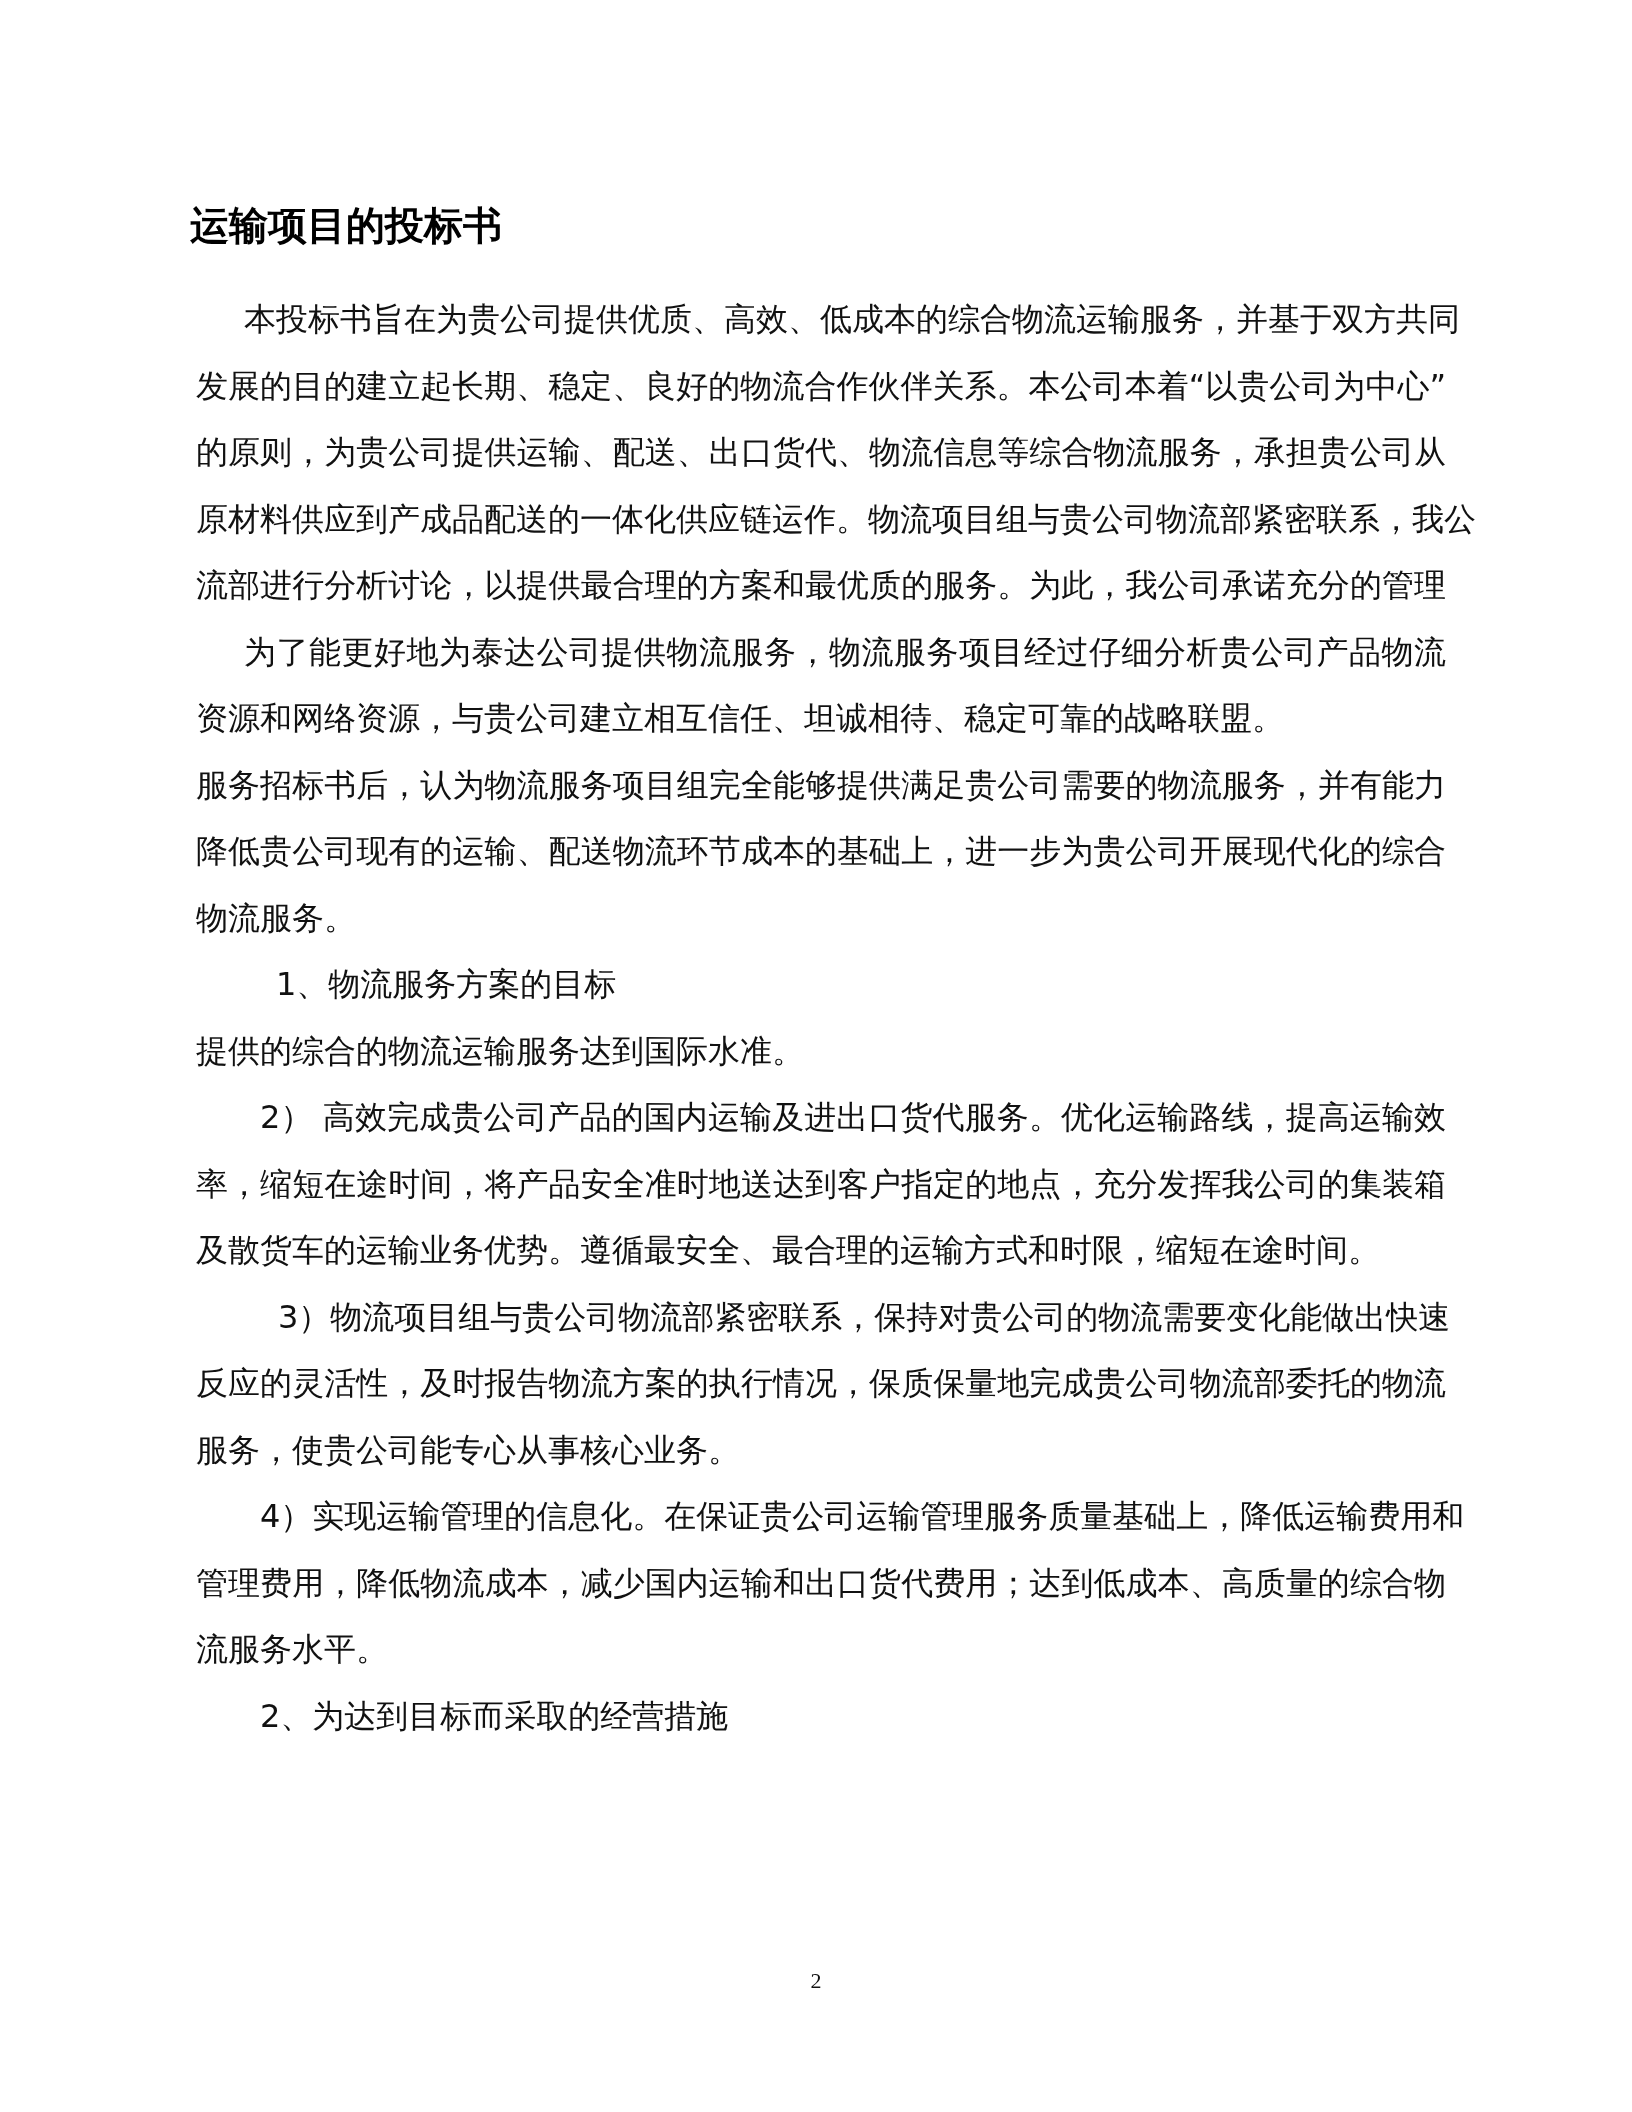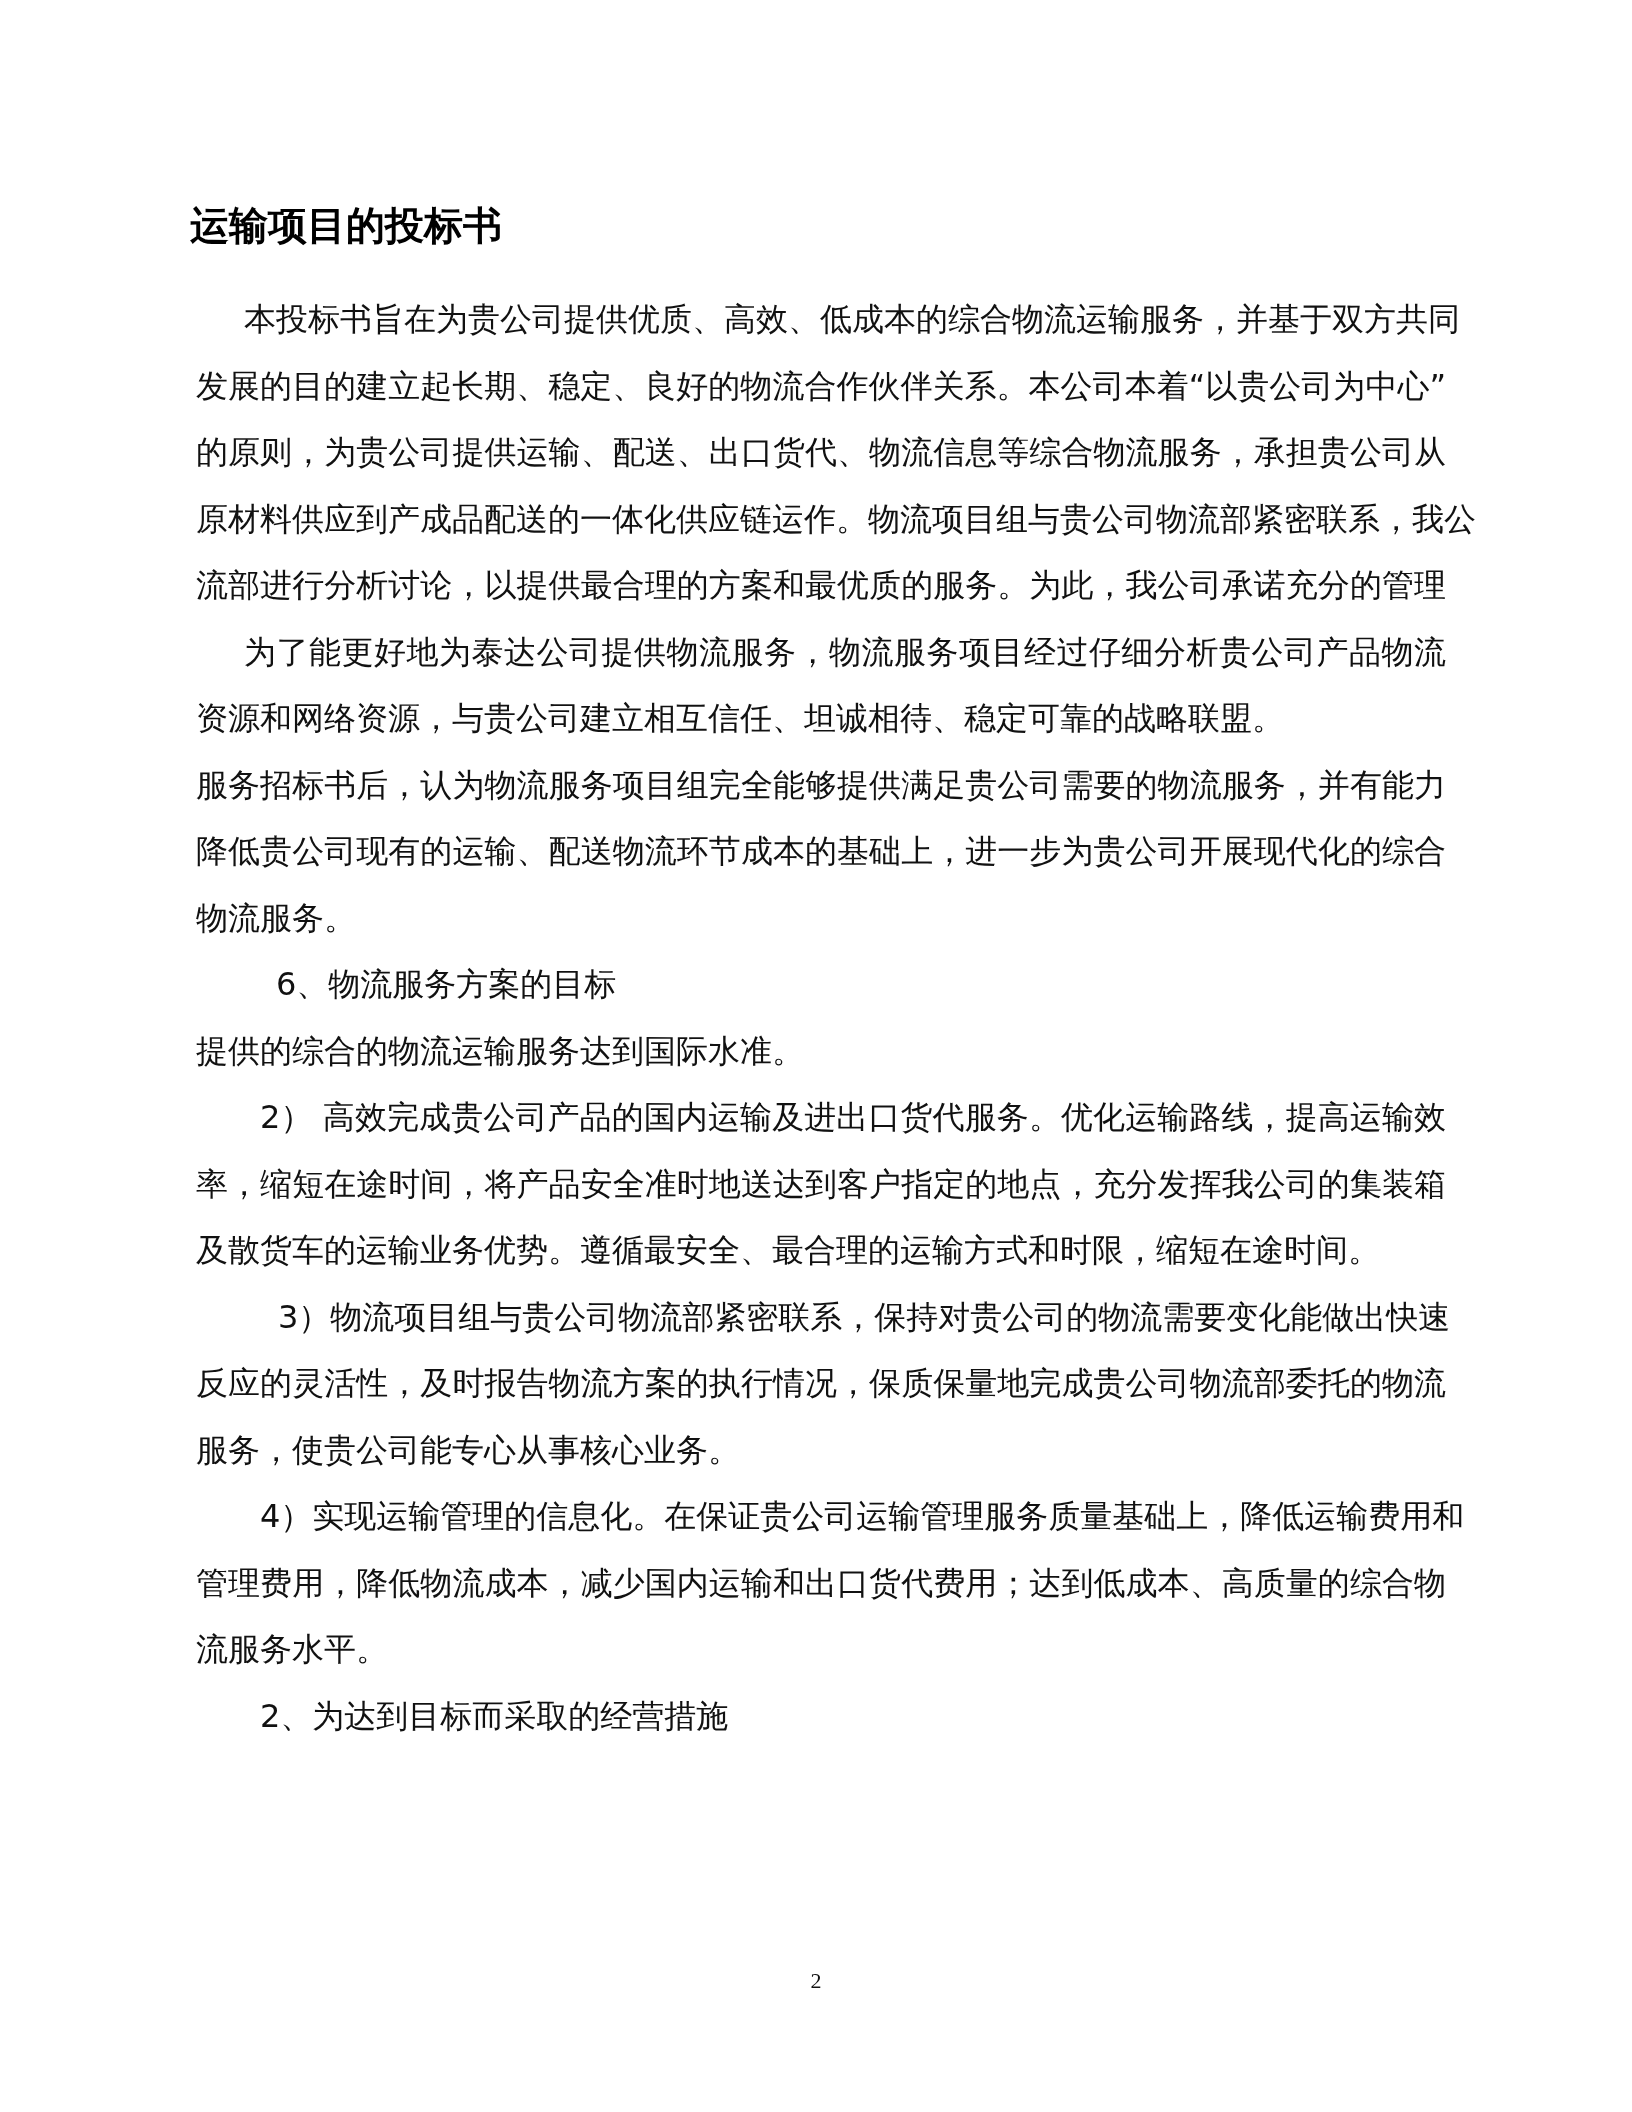--- a/index.html
+++ b/index.html
@@ -29,21 +29,21 @@
     <span class="line ind-p">本投标书旨在为贵公司提供优质、高效、低成本的综合物流运输服务，并基于双方共同</span>
     <span class="line">发展的目的建立起长期、稳定、良好的物流合作伙伴关系。本公司本着“以贵公司为中心”</span>
     <span class="line">的原则，为贵公司提供运输、配送、出口货代、物流信息等综合物流服务，承担贵公司从</span>
     <span class="line">原材料供应到产成品配送的一体化供应链运作。物流项目组与贵公司物流部紧密联系，我公</span>
     <span class="line">流部进行分析讨论，以提供最合理的方案和最优质的服务。为此，我公司承诺充分的管理</span>
     <span class="line ind-p">为了能更好地为泰达公司提供物流服务，物流服务项目经过仔细分析贵公司产品物流</span>
     <span class="line last">资源和网络资源，与贵公司建立相互信任、坦诚相待、稳定可靠的战略联盟。</span>
     <span class="line">服务招标书后，认为物流服务项目组完全能够提供满足贵公司需要的物流服务，并有能力</span>
     <span class="line">降低贵公司现有的运输、配送物流环节成本的基础上，进一步为贵公司开展现代化的综合</span>
     <span class="line last">物流服务。</span>
-    <span class="line ind-h1 last">6、物流服务方案的目标</span>
+    <span class="line ind-h1 last">1、物流服务方案的目标</span>
     <span class="line last">提供的综合的物流运输服务达到国际水准。</span>
     <span class="line ind-s2">2）  高效完成贵公司产品的国内运输及进出口货代服务。优化运输路线，提高运输效</span>
     <span class="line">率，缩短在途时间，将产品安全准时地送达到客户指定的地点，充分发挥我公司的集装箱</span>
     <span class="line last">及散货车的运输业务优势。遵循最安全、最合理的运输方式和时限，缩短在途时间。</span>
     <span class="line ind-s1">3）物流项目组与贵公司物流部紧密联系，保持对贵公司的物流需要变化能做出快速</span>
     <span class="line">反应的灵活性，及时报告物流方案的执行情况，保质保量地完成贵公司物流部委托的物流</span>
     <span class="line last">服务，使贵公司能专心从事核心业务。</span>
     <span class="line ind-s2">4）实现运输管理的信息化。在保证贵公司运输管理服务质量基础上，降低运输费用和</span>
     <span class="line">管理费用，降低物流成本，减少国内运输和出口货代费用；达到低成本、高质量的综合物</span>
     <span class="line last">流服务水平。</span>

